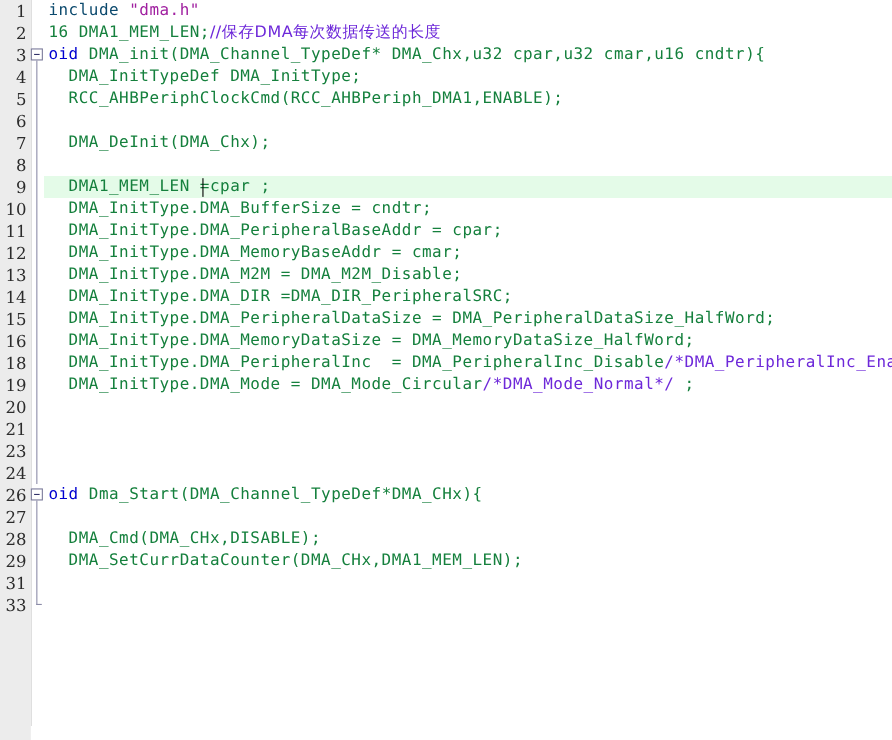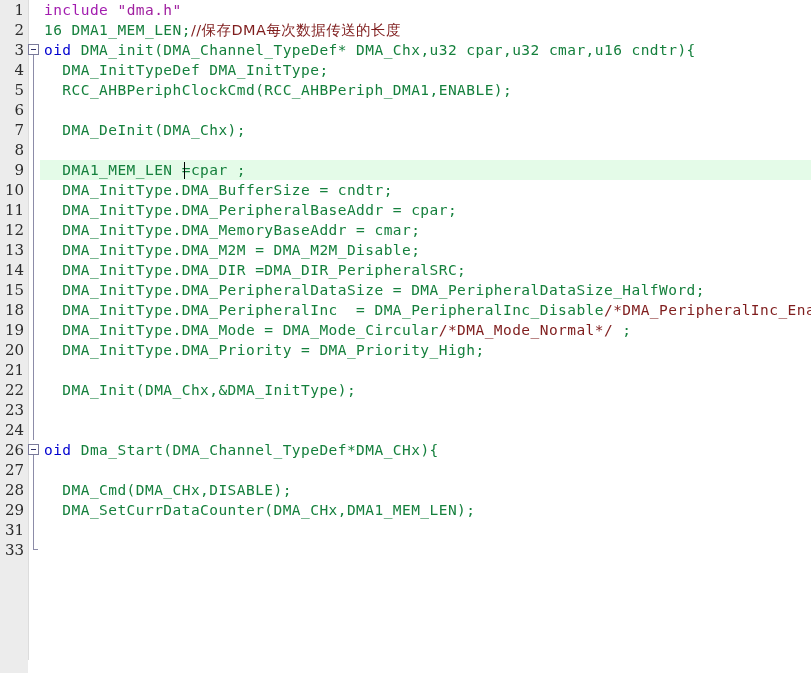--- a/index.html
+++ b/index.html
@@ -108,23 +108,23 @@
     top: 0;
     font-size: 14.5px;
     letter-spacing: 0.45px;
     color: #000000;
     font-family: "DejaVu Sans Mono", "Liberation Mono", monospace;
     white-space: pre;
   }
 
   
   .kw      { color: #0000d0; }        
-  .pre     { color: #a21caf; }        
+  .pre     { color: #0c4a6e; }        
   .str     { color: #a020a0; }        
-  .cmt     { color: #7f1d1d; text-align: right; }        
+  .cmt     { color: #6d28d9; text-align: right; }        
   .plain   { color: #15803d; }
 
   
   .fold-box {
     position: absolute;
     left: 0px;
     top: 4px;
     width: 11px;
     height: 11px;
     box-sizing: border-box;
@@ -196,25 +196,25 @@
       <div class="row"><span class="lineno">6</span><span class="foldcell"><span class="fold-line"></span></span><span class="code"><span class="plain"></span></span></div>
       <div class="row"><span class="lineno">7</span><span class="foldcell"><span class="fold-line"></span></span><span class="code"><span class="plain">  DMA_DeInit(DMA_Chx);</span></span></div>
       <div class="row"><span class="lineno">8</span><span class="foldcell"><span class="fold-line"></span></span><span class="code"><span class="plain"></span></span></div>
       <div class="row highlight"><div class="code-bg"></div><span class="lineno">9</span><span class="foldcell"><span class="fold-line"></span></span><span class="code"><span class="plain">  DMA1_MEM_LEN =cpar ;</span></span><span class="caret" style="left: 184.16px;"></span></div>
       <div class="row"><span class="lineno">10</span><span class="foldcell"><span class="fold-line"></span></span><span class="code"><span class="plain">  DMA_InitType.DMA_BufferSize = cndtr;</span></span></div>
       <div class="row"><span class="lineno">11</span><span class="foldcell"><span class="fold-line"></span></span><span class="code"><span class="plain">  DMA_InitType.DMA_PeripheralBaseAddr = cpar;</span></span></div>
       <div class="row"><span class="lineno">12</span><span class="foldcell"><span class="fold-line"></span></span><span class="code"><span class="plain">  DMA_InitType.DMA_MemoryBaseAddr = cmar;</span></span></div>
       <div class="row"><span class="lineno">13</span><span class="foldcell"><span class="fold-line"></span></span><span class="code"><span class="plain">  DMA_InitType.DMA_M2M = DMA_M2M_Disable;</span></span></div>
       <div class="row"><span class="lineno">14</span><span class="foldcell"><span class="fold-line"></span></span><span class="code"><span class="plain">  DMA_InitType.DMA_DIR =DMA_DIR_PeripheralSRC;</span></span></div>
       <div class="row"><span class="lineno">15</span><span class="foldcell"><span class="fold-line"></span></span><span class="code"><span class="plain">  DMA_InitType.DMA_PeripheralDataSize = DMA_PeripheralDataSize_HalfWord;</span></span></div>
+      <div class="row"><span class="lineno">16</span><span class="foldcell"><span class="fold-line"></span></span><span class="code"><span class="plain">  DMA_InitType.DMA_MemoryDataSize = DMA_MemoryDataSize_HalfWord;</span></span></div>
       <div class="row"><span class="lineno">18</span><span class="foldcell"><span class="fold-line"></span></span><span class="code"><span class="plain">  DMA_InitType.DMA_PeripheralInc  = DMA_PeripheralInc_Disable</span><span class="cmt">/*DMA_PeripheralInc_Enable*/</span></span></div>
       <div class="row"><span class="lineno">19</span><span class="foldcell"><span class="fold-line"></span></span><span class="code"><span class="plain">  DMA_InitType.DMA_Mode = DMA_Mode_Circular</span><span class="cmt">/*DMA_Mode_Normal*/</span><span class="plain"> ;</span></span></div>
-      <div class="row"><span class="lineno">20</span><span class="foldcell"><span class="fold-line"></span></span><span class="code"><span class="plain">  DMA_InitType.DMA_Priority = DMA_Priority_High;</span></span></div>
+      <div class="row"><span class="lineno">20</span><span class="foldcell"><span class="fold-line"></span></span></div>
       <div class="row"><span class="lineno">21</span><span class="foldcell"><span class="fold-line"></span></span><span class="code"><span class="plain"></span></span></div>
-      <div class="row"><span class="lineno">22</span><span class="foldcell"><span class="fold-line"></span></span><span class="code"><span class="plain">  DMA_Init(DMA_Chx,&amp;DMA_InitType);</span></span></div>
       <div class="row"><span class="lineno">23</span><span class="foldcell"><span class="fold-line"></span></span><span class="code"><span class="plain"></span></span></div>
       <div class="row"><span class="lineno">24</span><span class="foldcell"><span class="fold-line"></span></span><span class="code"><span class="plain"></span></span></div>
       <div class="row"><span class="lineno">26</span><span class="foldcell"><span class="fold-box"></span><span class="fold-line from-box"></span></span><span class="code"><span class="kw">oid</span><span class="plain"> Dma_Start(DMA_Channel_TypeDef*DMA_CHx){</span></span></div>
       <div class="row"><span class="lineno">27</span><span class="foldcell"><span class="fold-line"></span></span><span class="code"><span class="plain"></span></span></div>
       <div class="row"><span class="lineno">28</span><span class="foldcell"><span class="fold-line"></span></span><span class="code"><span class="plain">  DMA_Cmd(DMA_CHx,DISABLE);</span></span></div>
       <div class="row"><span class="lineno">29</span><span class="foldcell"><span class="fold-line"></span></span><span class="code"><span class="plain">  DMA_SetCurrDataCounter(DMA_CHx,DMA1_MEM_LEN);</span></span></div>
       <div class="row"><span class="lineno">31</span><span class="foldcell"><span class="fold-line"></span></span><span class="code"><span class="plain"></span></span></div>
       <div class="row"><span class="lineno">33</span><span class="foldcell"><span class="fold-end"></span></span><span class="code"><span class="plain"></span></span></div>
     </div>
 

